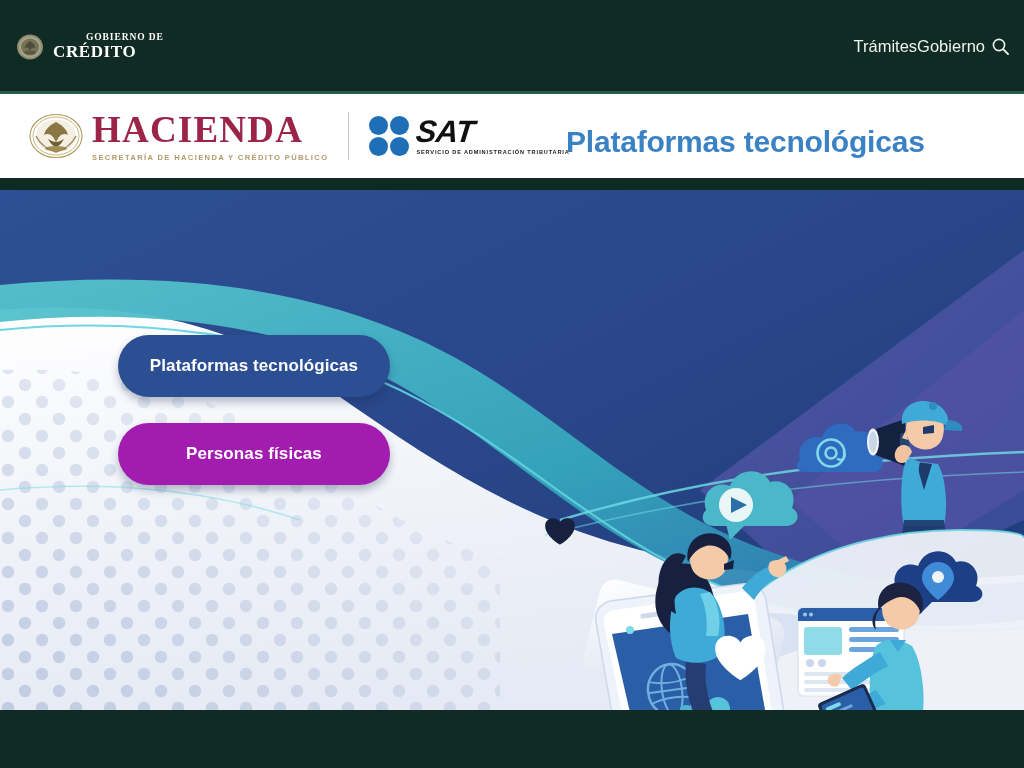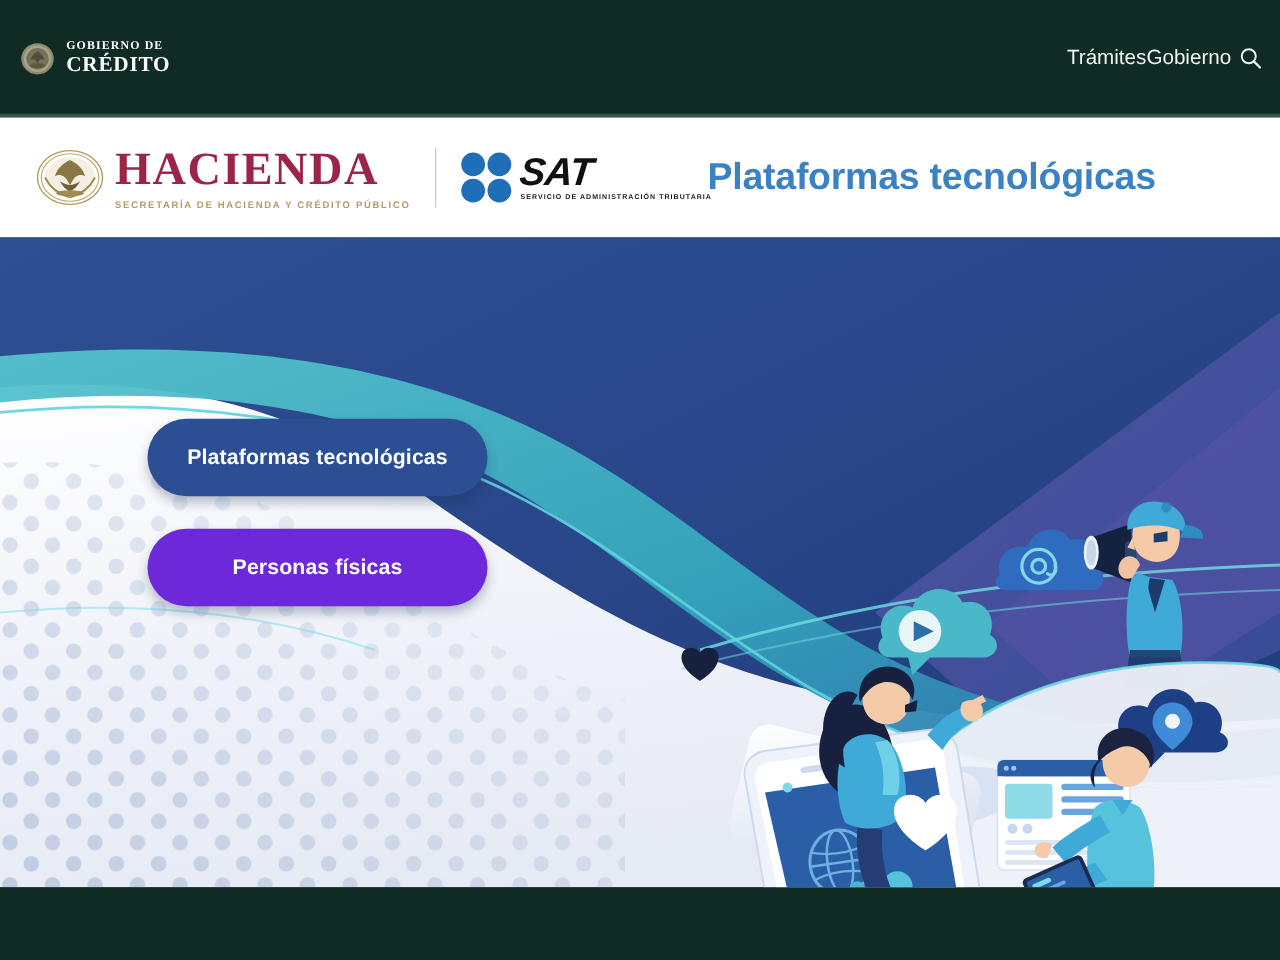--- a/index.html
+++ b/index.html
@@ -28,40 +28,40 @@
   }
   .gob-eagle {
     width: 28px; height: 28px; flex: 0 0 28px;
     position: relative;
   }
   .gob-eagle svg { display: block; }
   .gob-wordmark { line-height: 1; color: #ffffff; }
   .gob-wordmark .l1 {
     font-family: "Liberation Serif", serif;
     font-size: 9.5px; font-weight: 700; letter-spacing: 0.9px;
-    display: block; margin-bottom: 1px;
+    display: block; margin-bottom: 1px; margin-left: 33px;
   }
   .gob-wordmark .l2 {
     font-family: "Liberation Serif", serif;
     font-size: 17px; font-weight: 700; letter-spacing: 0.6px;
     display: block;
   }
   .gob-nav {
     margin-left: auto; margin-right: 14px;
     display: flex; align-items: center; 
   }
   .gob-nav a {
     color: #eef2f0; text-decoration: none; font-size: 16.5px;
     font-family: "Liberation Sans", sans-serif;
   }
   .gob-search { display: flex; align-items: center; margin-left: 6px; }
 
   
   .logo-band {
-    position: absolute; left: 0; top: 94px; width: 1024px; height: 96px;
+    position: absolute; left: 0; top: 94px; width: 1024px; height: 84px;
     background: #ffffff;
     display: flex; align-items: center;
   }
   .logo-group { display: flex; align-items: center; margin-left: 28px; }
   .hac-eagle { width: 56px; height: 46px; flex: 0 0 56px; }
   .hac-text { margin-left: 8px; }
   .hac-title {
     font-family: "Liberation Serif", serif;
     color: #9d2449; font-size: 37px; font-weight: 700;
     letter-spacing: 1.2px; line-height: 1;
@@ -111,21 +111,21 @@
   }
   .hero-btn {
     display: flex; align-items: center; justify-content: center;
     width: 272px; height: 62px; border-radius: 31px;
     color: #ffffff; font-size: 17px; font-weight: 700;
     letter-spacing: 0.1px; cursor: pointer; border: none;
     font-family: "Liberation Sans", sans-serif;
     box-shadow: 0 5px 9px rgba(20,40,80,0.30);
   }
   .hero-btn.primary { background: #2b4f92; }
-  .hero-btn.secondary { background: #6d28d9; margin-top: 26px; }
+  .hero-btn.secondary { background: #a21caf; margin-top: 26px; }
 
   
   .footer-bar {
     position: absolute; left: 0; top: 710px; width: 1024px; height: 58px;
     background: #0f2b23;
   }
 </style>
 </head>
 <body>
 

